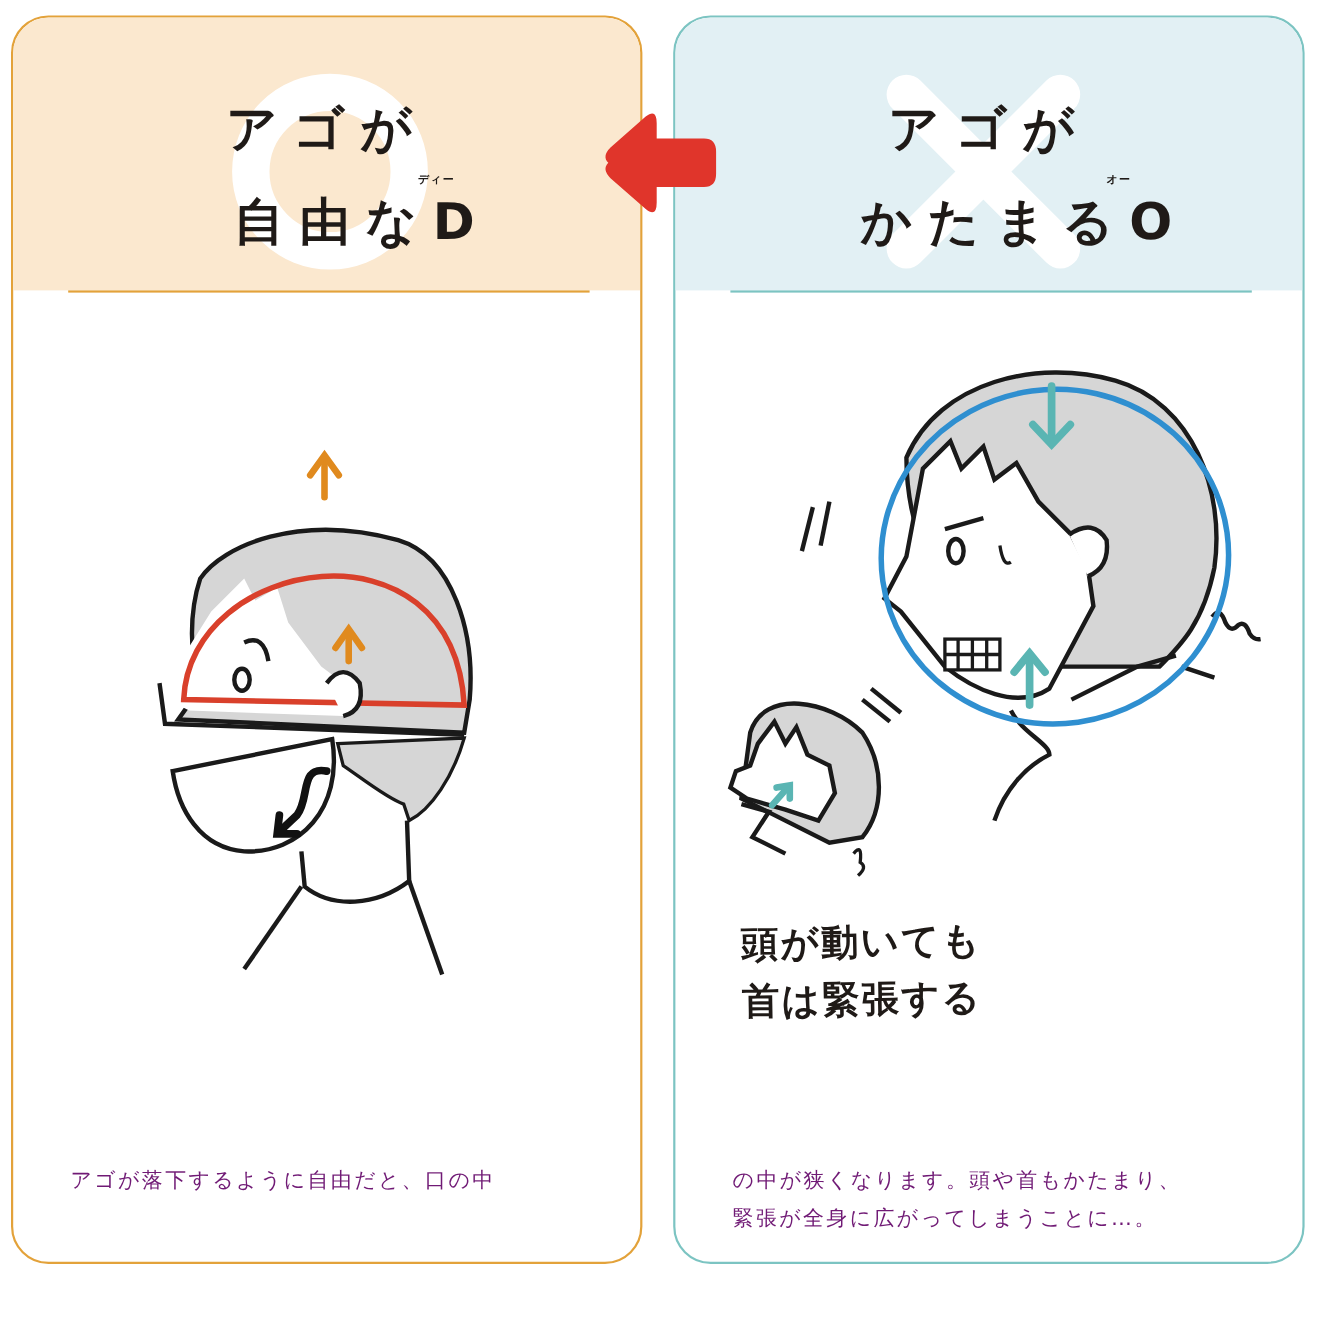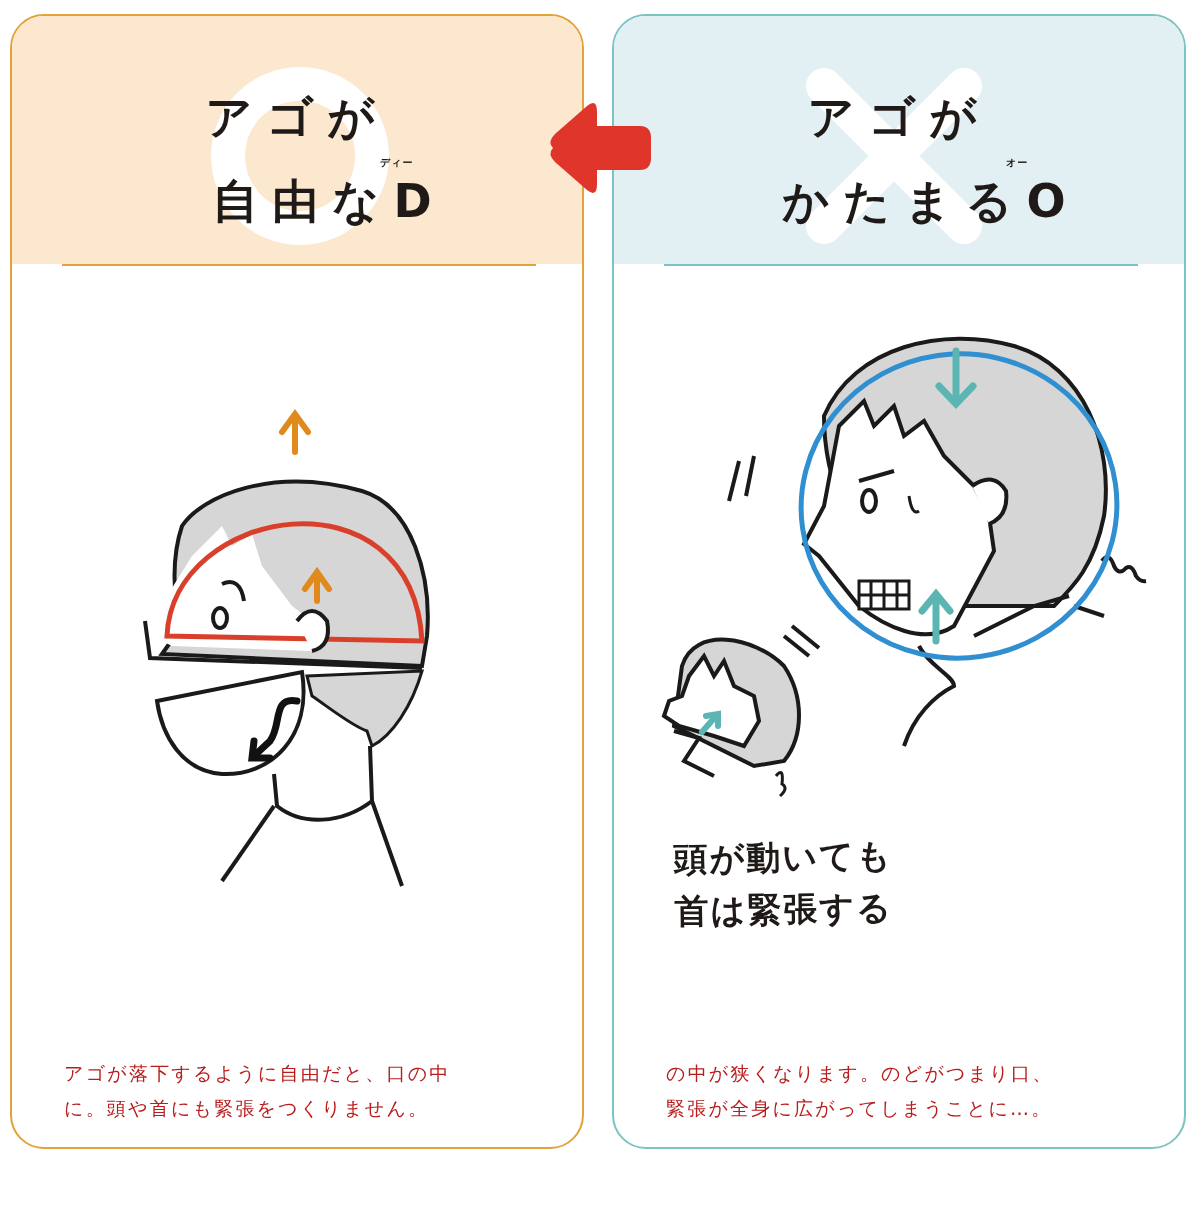--- a/index.html
+++ b/index.html
@@ -15,21 +15,21 @@
   .divider { position:absolute; top:248px; height:2px; left:50px; width:474px; }
   .left .divider { background:#e3a23a; }
   .right .divider { background:#7cc4c2; }
   .bg-mark { position:absolute; }
   .title { position:absolute; left:0; width:100%; text-align:center; font-size:46px; font-weight:bold;
            letter-spacing:14px; line-height:1; }
   .title.l1 { top:78px; }
   .title.l2 { top:162px;margin-left:32px; }
   .ruby { position:absolute; font-size:10px; font-weight:bold; letter-spacing:1px; }
   .caption { position:absolute; left:52px; top:1040px; width:490px; font-size:19px; line-height:35px;
-             letter-spacing:2.2px; color:#b91c1c; }
+             letter-spacing:2.2px; color:#701a75; }
   .right .caption { left:52px; }
   .hand-note { position:absolute; font-size:34px; font-weight:bold; letter-spacing:2px; line-height:52px;
                font-family:"DejaVu Sans", sans-serif; transform:rotate(-1deg); }
   .arrow { position:absolute; left:545px; top:98px; }
   svg { display:block; }
 </style>
 </head>
 <body>
 
 <div class="panel left">
@@ -77,21 +77,20 @@
       <polyline points="142,345 140,362 158,362"></polyline>
     </g>
 
     <path d="M162,378 L165,410 C190,430 230,428 260,405 L258,350" fill="none" stroke="#1a1a1a" stroke-width="4"></path>
     <path d="M162,410 L110,485" fill="none" stroke="#1a1a1a" stroke-width="4"></path>
     <path d="M260,405 L290,490" fill="none" stroke="#1a1a1a" stroke-width="4"></path>
   </svg>
 
   <div class="caption">
     <div>アゴが落下するように自由だと、口の中</div>
-    <div>に。頭や首にも緊張をつくりません。</div>
   </div>
 </div>
 
 <div class="panel right">
   <div class="header">
     <svg class="bg-mark" style="left:190px;top:50px" width="180" height="180">
       <line x1="20" y1="20" x2="160" y2="160" stroke="#ffffff" stroke-width="36" stroke-linecap="round"></line>
       <line x1="160" y1="20" x2="20" y2="160" stroke="#ffffff" stroke-width="36" stroke-linecap="round"></line>
     </svg>
     <div class="title l1">アゴが</div>
@@ -151,20 +150,20 @@
     </g>
     <path d="M122,470 Q130,460 128,478 Q135,482 126,490" fill="none" stroke="#1a1a1a" stroke-width="3"></path>
   </svg>
 
   <div class="hand-note" style="left:60px;top:815px">
     <div>頭が動いても</div>
     <div>首は緊張する</div>
   </div>
 
   <div class="caption">
-    <div>の中が狭くなります。のどがつまり口、</div>
+    <div>の中が狭くなります。頭や首もかたまり、</div>
     <div>緊張が全身に広がってしまうことに…。</div>
   </div>
 </div>
 
 <svg class="arrow" width="110" height="100">
   <path d="M8,50 Q2,44 10,36 L42,8 Q52,0 52,14 L52,28 L95,28 Q106,28 106,40 L106,60 Q106,72 95,72 L52,72 L52,86 Q52,100 42,92 L10,64 Q2,56 8,50Z" fill="#e0352b"></path>
 </svg>
 
 </body></html>

